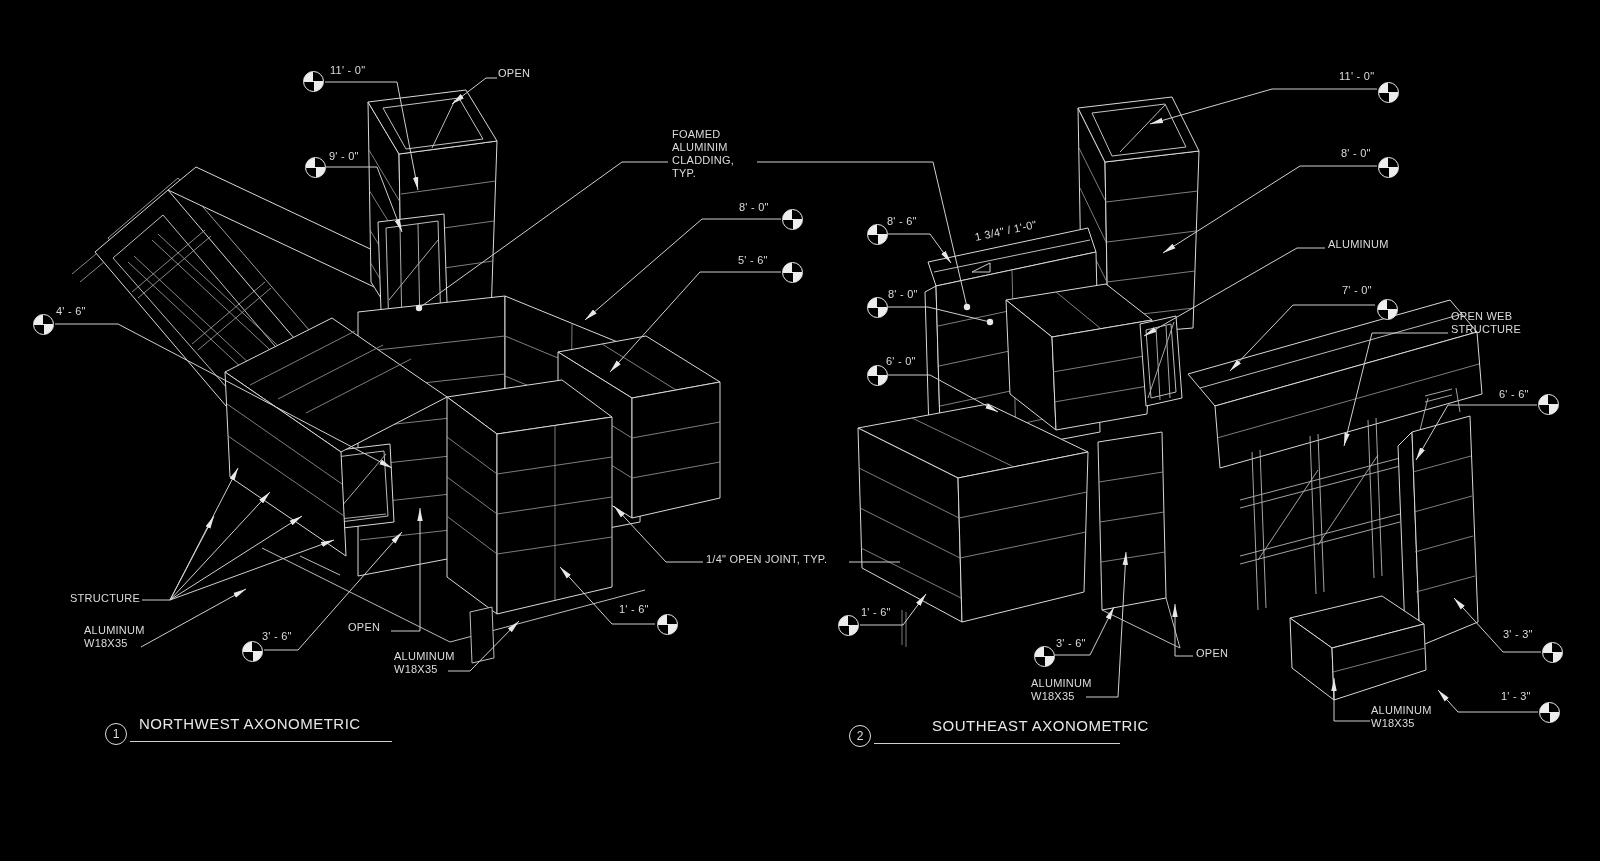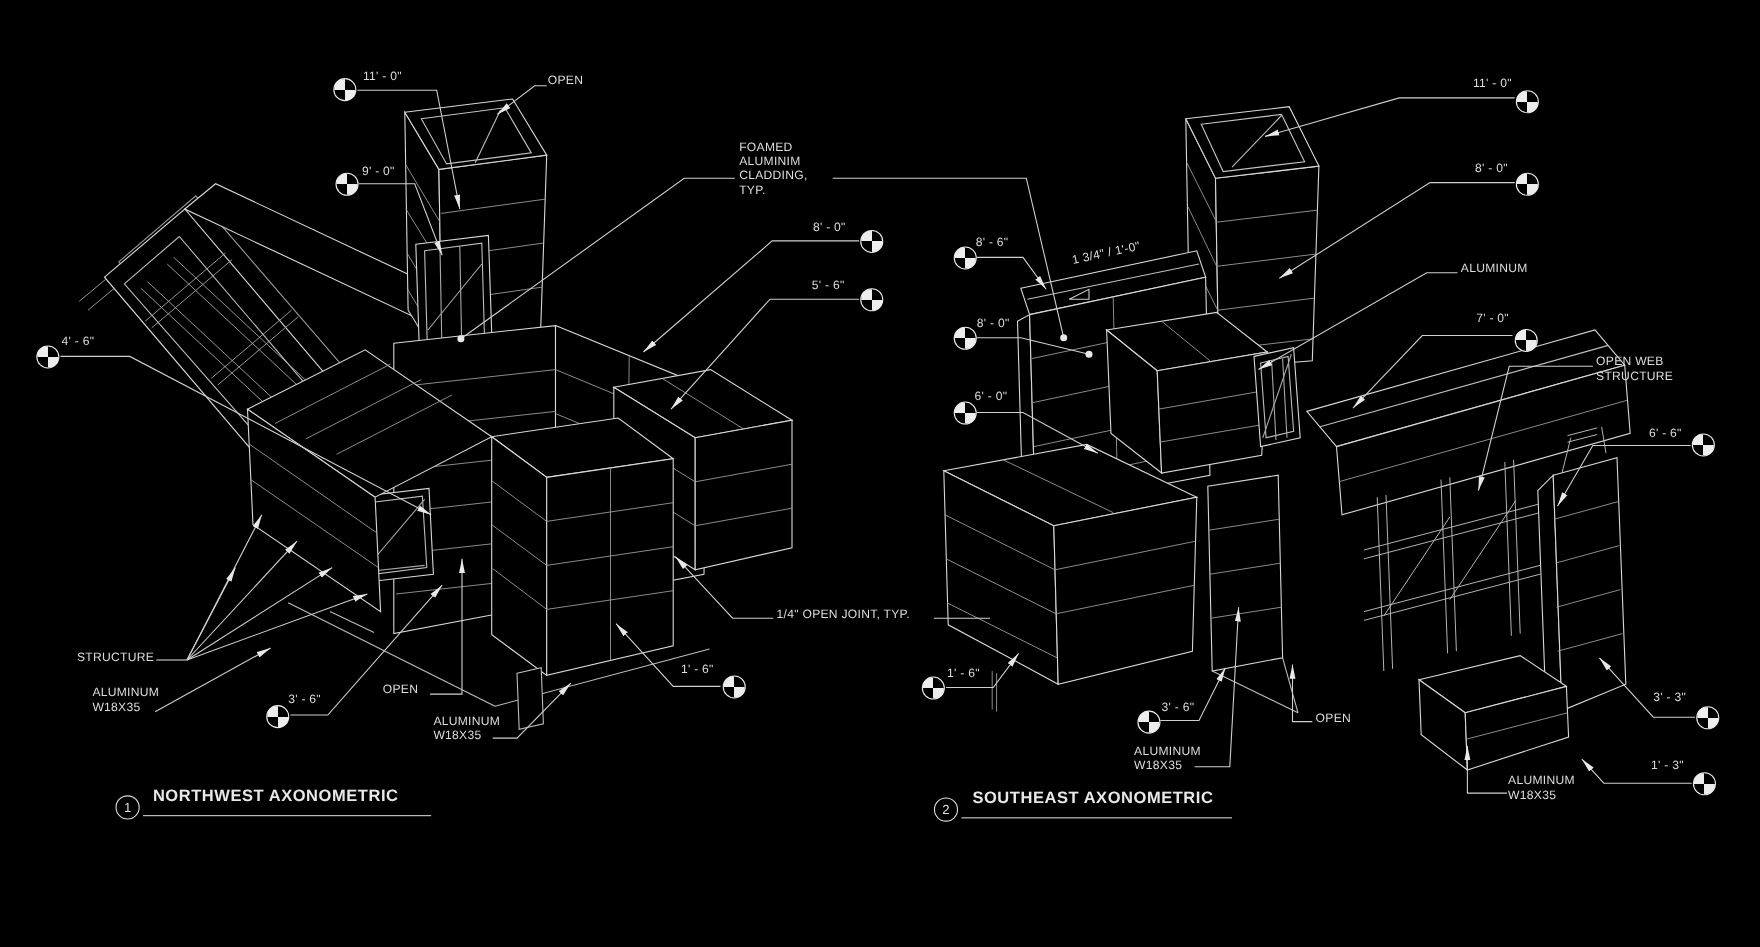--- a/index.html
+++ b/index.html
@@ -4,21 +4,21 @@
 <style>
   html,body{margin:0;padding:0;background:#000;}
   .canvas{position:relative;width:1600px;height:861px;background:#000;overflow:hidden;
           font-family:"Liberation Sans",sans-serif;}
   svg.drawing{position:absolute;left:0;top:0;}
   .lbl{position:absolute;color:#dcdcdc;font-size:11px;line-height:13px;letter-spacing:.25px;
        white-space:pre-line;}
   .lbl.rot{transform:rotate(-12deg);transform-origin:0 50%;}
   .datum{position:absolute;width:19px;height:19px;border:1px solid #ededed;border-radius:50%;
          background:conic-gradient(from -90deg,#ededed 0 25%,#000 25% 50%,#ededed 50% 75%,#000 75% 100%);}
-  .title-text{position:absolute;color:#e8e8e8;font-size:15px;letter-spacing:.5px;white-space:nowrap;font-weight:bold;}
+  .title-text{position:absolute;color:#e8e8e8;font-size:15px;letter-spacing:.5px;white-space:nowrap;}
   .title-num{position:absolute;width:20px;height:20px;border:1px solid #dedede;border-radius:50%;
              color:#dedede;font-size:12px;line-height:20px;text-align:center;}
   .title-rule{position:absolute;height:1px;background:#cfcfcf;}
 </style>
 </head>
 <body>
 
 <div class="canvas">
 
 <svg class="drawing" width="1600" height="861" viewBox="0 0 1600 861">
@@ -375,30 +375,30 @@
 <span class="datum" style="left:1034px;top:646px"></span>
 
 <div class="lbl" style="left:1339px;top:70px">11' - 0"</div>
 <div class="lbl" style="left:1341px;top:147px">8' - 0"</div>
 <div class="lbl" style="left:887px;top:215px">8' - 6"</div>
 <div class="lbl rot" style="left:975px;top:231px">1 3/4" / 1'-0"</div>
 <div class="lbl" style="left:888px;top:288px">8' - 0"</div>
 <div class="lbl" style="left:886px;top:355px">6' - 0"</div>
 <div class="lbl" style="left:1328px;top:238px">ALUMINUM</div>
 <div class="lbl" style="left:1342px;top:284px">7' - 0"</div>
-<div class="lbl" style="left:1451px;top:323px">OPEN WEB
+<div class="lbl" style="left:1451px;top:310px">OPEN WEB
 STRUCTURE</div>
 <div class="lbl" style="left:1499px;top:388px">6' - 6"</div>
 <div class="lbl" style="left:1503px;top:628px">3' - 3"</div>
 <div class="lbl" style="left:1501px;top:690px">1' - 3"</div>
 <div class="lbl" style="left:861px;top:606px">1' - 6"</div>
 <div class="lbl" style="left:1056px;top:637px">3' - 6"</div>
 <div class="lbl" style="left:1196px;top:647px">OPEN</div>
 <div class="lbl" style="left:1031px;top:677px">ALUMINUM
 W18X35</div>
 <div class="lbl" style="left:1371px;top:704px">ALUMINUM
 W18X35</div>
 
 <div class="title-num" style="left:849px;top:725px">2</div>
-<div class="title-text" style="left:884px;top:717px">SOUTHEAST AXONOMETRIC</div>
+<div class="title-text" style="left:932px;top:717px">SOUTHEAST AXONOMETRIC</div>
 <div class="title-rule" style="left:874px;top:743px;width:246px"></div>
 
 </div>
 
 </body></html>

